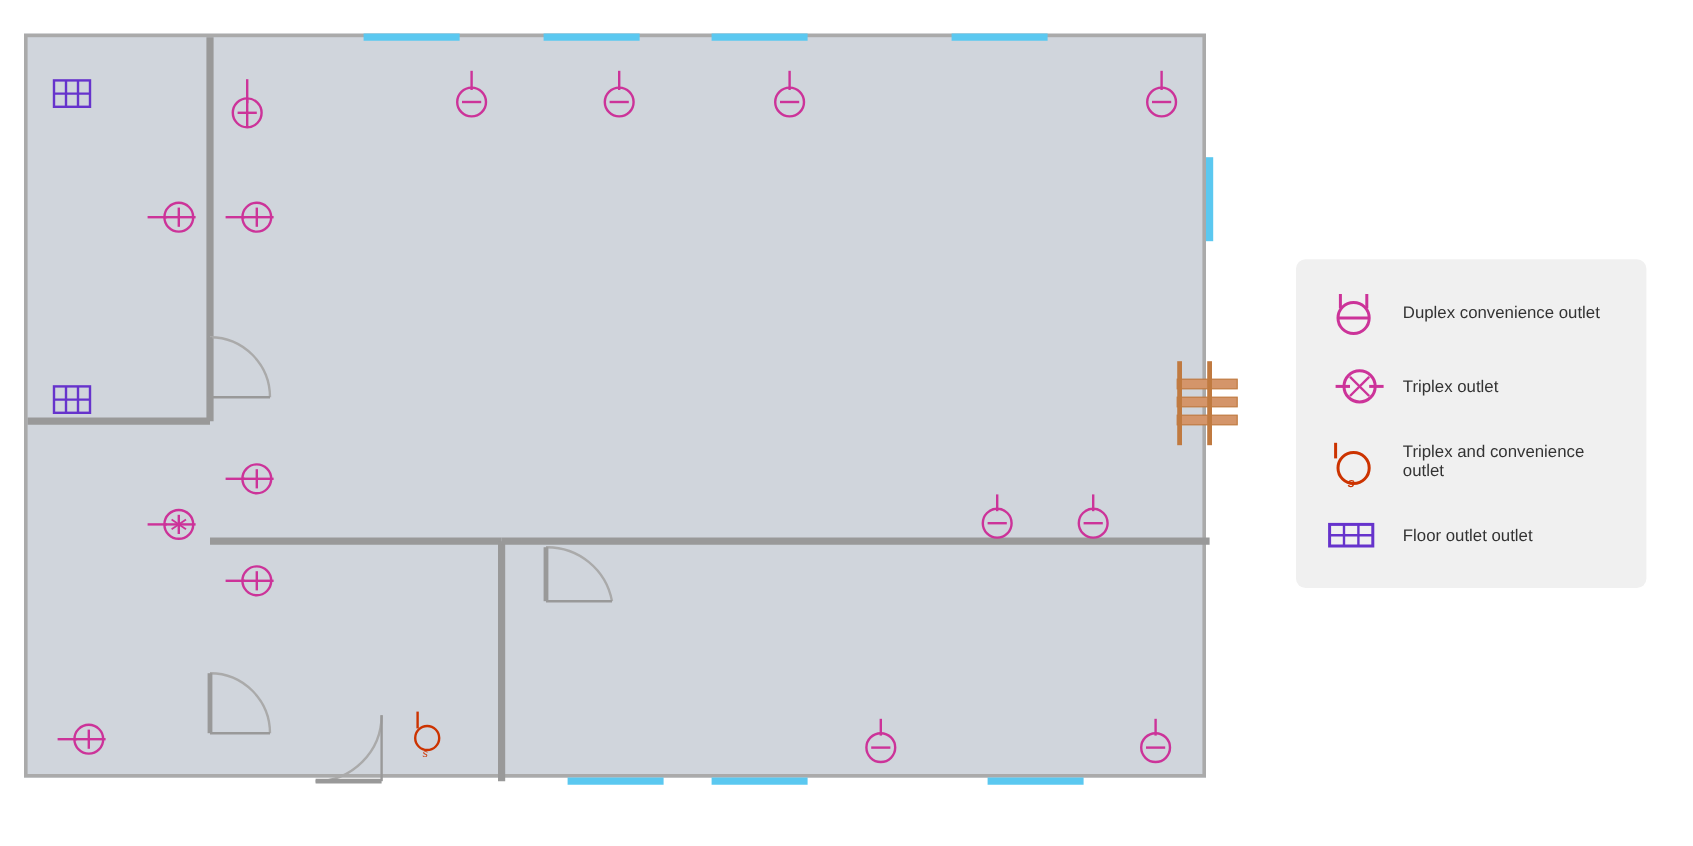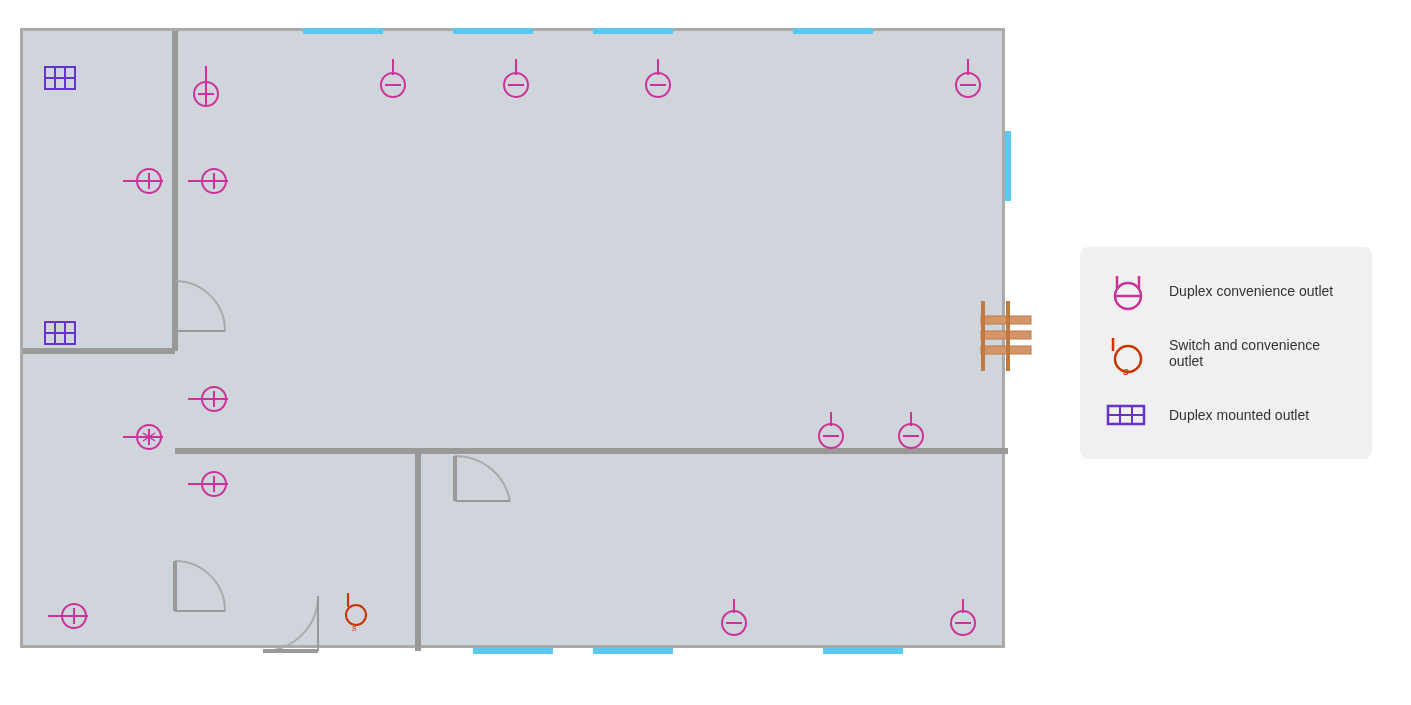--- a/index.html
+++ b/index.html
@@ -248,38 +248,50 @@
         <svg width="50" height="34" overflow="visible">
           <line x1="14" y1="2" x2="14" y2="14" stroke="#cc3399" stroke-width="2.5"></line>
           <circle cx="25" cy="22" r="13" fill="none" stroke="#cc3399" stroke-width="2.5"></circle>
           <line x1="12" y1="22" x2="38" y2="22" stroke="#cc3399" stroke-width="2.5"></line>
           <line x1="36" y1="2" x2="36" y2="14" stroke="#cc3399" stroke-width="2.5"></line>
         </svg>
       </div>
       <span class="legend-label">Duplex convenience outlet</span>
     </div>
 
+    <div class="legend-item">
+      <div class="legend-icon">
+        <svg width="50" height="34" overflow="visible">
+          <line x1="10" y1="17" x2="22" y2="17" stroke="#cc3399" stroke-width="2.5"></line>
+          <circle cx="30" cy="17" r="13" fill="none" stroke="#cc3399" stroke-width="2.5"></circle>
+          <line x1="22" y1="9" x2="38" y2="25" stroke="#cc3399" stroke-width="2"></line>
+          <line x1="22" y1="25" x2="38" y2="9" stroke="#cc3399" stroke-width="2"></line>
+          <line x1="38" y1="17" x2="50" y2="17" stroke="#cc3399" stroke-width="2.5"></line>
+        </svg>
+      </div>
+      <span class="legend-label">Triplex outlet</span>
+    </div>
 
     <div class="legend-item">
       <div class="legend-icon">
         <svg width="50" height="40" overflow="visible">
           <line x1="10" y1="5" x2="10" y2="18" stroke="#cc3300" stroke-width="2.5"></line>
           <circle cx="25" cy="26" r="13" fill="none" stroke="#cc3300" stroke-width="2.5"></circle>
           <text x="20" y="42" font-size="11" fill="#cc3300" font-style="italic" font-weight="bold">s</text>
         </svg>
       </div>
-      <span class="legend-label">Switch and convenience outlet</span>
+      <span class="legend-label">Triplex and convenience outlet</span>
     </div>
 
     <div class="legend-item">
       <div class="legend-icon">
         <svg width="50" height="34" overflow="visible">
           <rect x="5" y="8" width="36" height="18" fill="none" stroke="#6633cc" stroke-width="2.5"></rect>
           <line x1="5" y1="17" x2="41" y2="17" stroke="#6633cc" stroke-width="2"></line>
           <line x1="17" y1="8" x2="17" y2="26" stroke="#6633cc" stroke-width="2"></line>
           <line x1="29" y1="8" x2="29" y2="26" stroke="#6633cc" stroke-width="2"></line>
         </svg>
       </div>
-      <span class="legend-label">Duplex mounted outlet</span>
+      <span class="legend-label">Floor outlet outlet</span>
     </div>
   </div>
 
 </div>
 
 </body></html>

